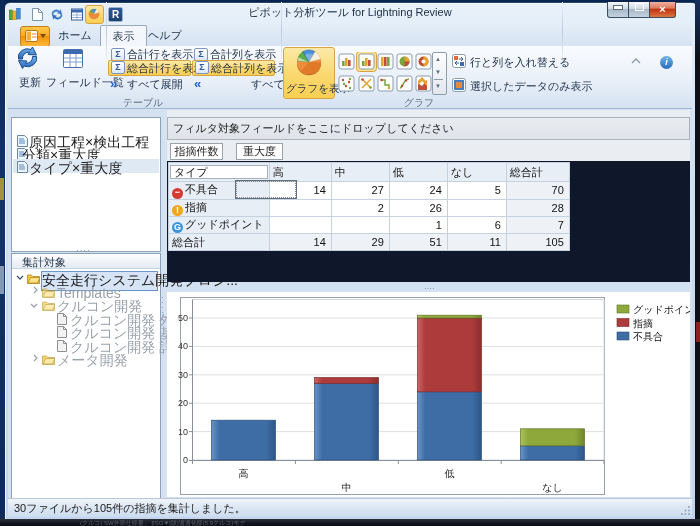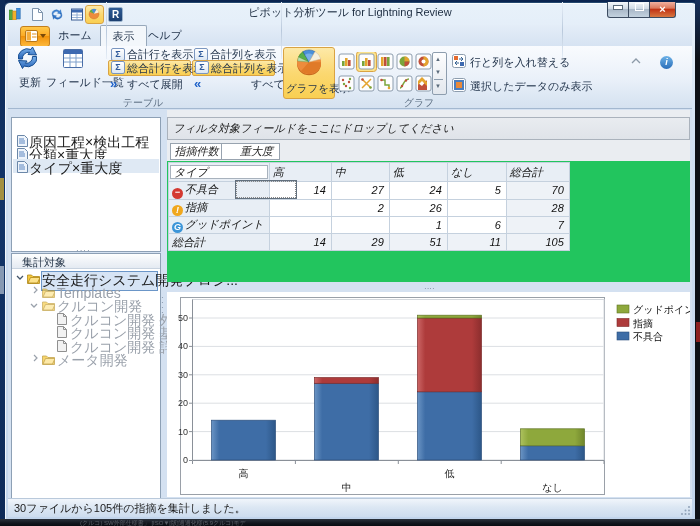--- a/index.html
+++ b/index.html
@@ -44,21 +44,21 @@
 .chev{color:#1f62c9;font-size:13px;font-weight:bold;line-height:10px;}
 
 .panel{background:#fff;border:1px solid #8da0b5;}
 .phead{left:0;top:0;right:0;height:13px;background:linear-gradient(#fdfefe,#e4eaf2);
 border-bottom:1px solid #c8d3e0;font-size:11px;color:#2a3a4d;padding:1px 0 0 10px;}
 .item{font-size:14px;color:#1a1a1a;white-space:nowrap;}
 .grey{color:#9aa1ab;}
 
 .dots{color:#7d8da0;font-size:8px;letter-spacing:1px;line-height:4px;}
 
-#pivot{left:167px;top:110px;width:523px;height:172px;background:#22c55e;font-style:italic;}
+#pivot{left:167px;top:110px;width:523px;height:172px;background:#0f172a;}
 #dropbar{left:0;top:7px;width:523px;height:23px;border:1px solid #aab2bc;
 background:linear-gradient(#e9ecf0,#dfe3e9);font-size:11px;color:#222;line-height:21px;padding-left:5px;box-sizing:border-box;}
 .chip{top:33px;height:15px;border:1px solid #98a3af;background:#fff;
 font-size:11px;color:#222;text-align:center;line-height:14px;}
 
 #tbl{left:1px;top:52px;border-collapse:collapse;background:#fff;}
 #tbl td{border:1px solid #c5d1de;font-size:11px;color:#111;padding:0 5px 0 3px;height:17px;box-sizing:border-box;white-space:nowrap;overflow:hidden;line-height:15px;}
 #tbl td.h{background:#e8eef5;}
 #tbl td.n{text-align:right;background:#fff;}
 #tbl td.t{background:#eef2f7;text-align:right;padding-left:12px;}
@@ -265,21 +265,21 @@
 <div class="abs panel" style="left:11px;top:117px;width:148px;height:133px;">
 <svg class="abs" style="left:5px;top:17px" width="11" height="12" viewBox="0 0 11 12">
 <path d="M.5 .5 h7 l3 3 v8 h-10z" fill="#eef4fb" stroke="#6b87a8"></path>
       <path d="M2 4h5M2 6h6M2 8h6" stroke="#4a79b8" stroke-width=".9"></path>
 </svg>
 <div class="abs item" style="left:17px;top:16px;">原因工程×検出工程</div>
 <svg class="abs" style="left:5px;top:30px" width="11" height="12" viewBox="0 0 11 12">
 <path d="M.5 .5 h7 l3 3 v8 h-10z" fill="#eef4fb" stroke="#6b87a8"></path>
       <path d="M2 4h5M2 6h6M2 8h6" stroke="#4a79b8" stroke-width=".9"></path>
 </svg>
-<div class="abs item" style="left:17px;top:29px;">分類×重大度</div>
+<div class="abs item" style="left:10px;top:29px;">分類×重大度</div>
 <div class="abs" style="left:1px;top:41px;right:1px;height:14px;background:#dfe9f4;"></div>
 <svg class="abs" style="left:5px;top:43px" width="11" height="12" viewBox="0 0 11 12">
 <path d="M.5 .5 h7 l3 3 v8 h-10z" fill="#eef4fb" stroke="#6b87a8"></path>
       <path d="M2 4h5M2 6h6M2 8h6" stroke="#4a79b8" stroke-width=".9"></path>
 </svg>
 <div class="abs item" style="left:17px;top:42px;">タイプ×重大度</div>
 </div>
 <div class="abs dots" style="left:76px;top:249px;">····</div>
 
 <div class="abs panel" style="left:11px;top:253px;width:148px;height:244px;">
@@ -331,21 +331,21 @@
 <path d="M1 10 l2.5-5.5 h9.5 l-2.5 5.5z" fill="#fde28a" stroke="#b08818" stroke-width=".8"></path>
 </svg>
 <div class="abs item grey" style="left:45px;top:98px;">メータ開発</div>
 </div>
 
 <div class="abs dots" style="left:161px;top:295px;width:4px;line-height:5px;">·<br>·<br>·<br>·</div>
 <div class="abs" id="pivot">
 <div class="abs" style="left:0;top:0;width:523px;height:51px;background:#eaedf1;"></div>
 <div class="abs" id="dropbar">フィルタ対象フィールドをここにドロップしてください</div>
 <div class="abs chip" style="left:3px;width:51px;">指摘件数</div>
-<div class="abs chip" style="left:54px;width:45px;padding-left:12px;">重大度</div>
+<div class="abs chip" style="left:69px;width:45px;">重大度</div>
 <table class="abs" id="tbl">
 <colgroup>
         <col style="width:67px">
         <col style="width:62px">
         <col style="width:58px">
         <col style="width:58px">
         <col style="width:59px">
         <col style="width:63px">
       </colgroup>
 <tbody>

